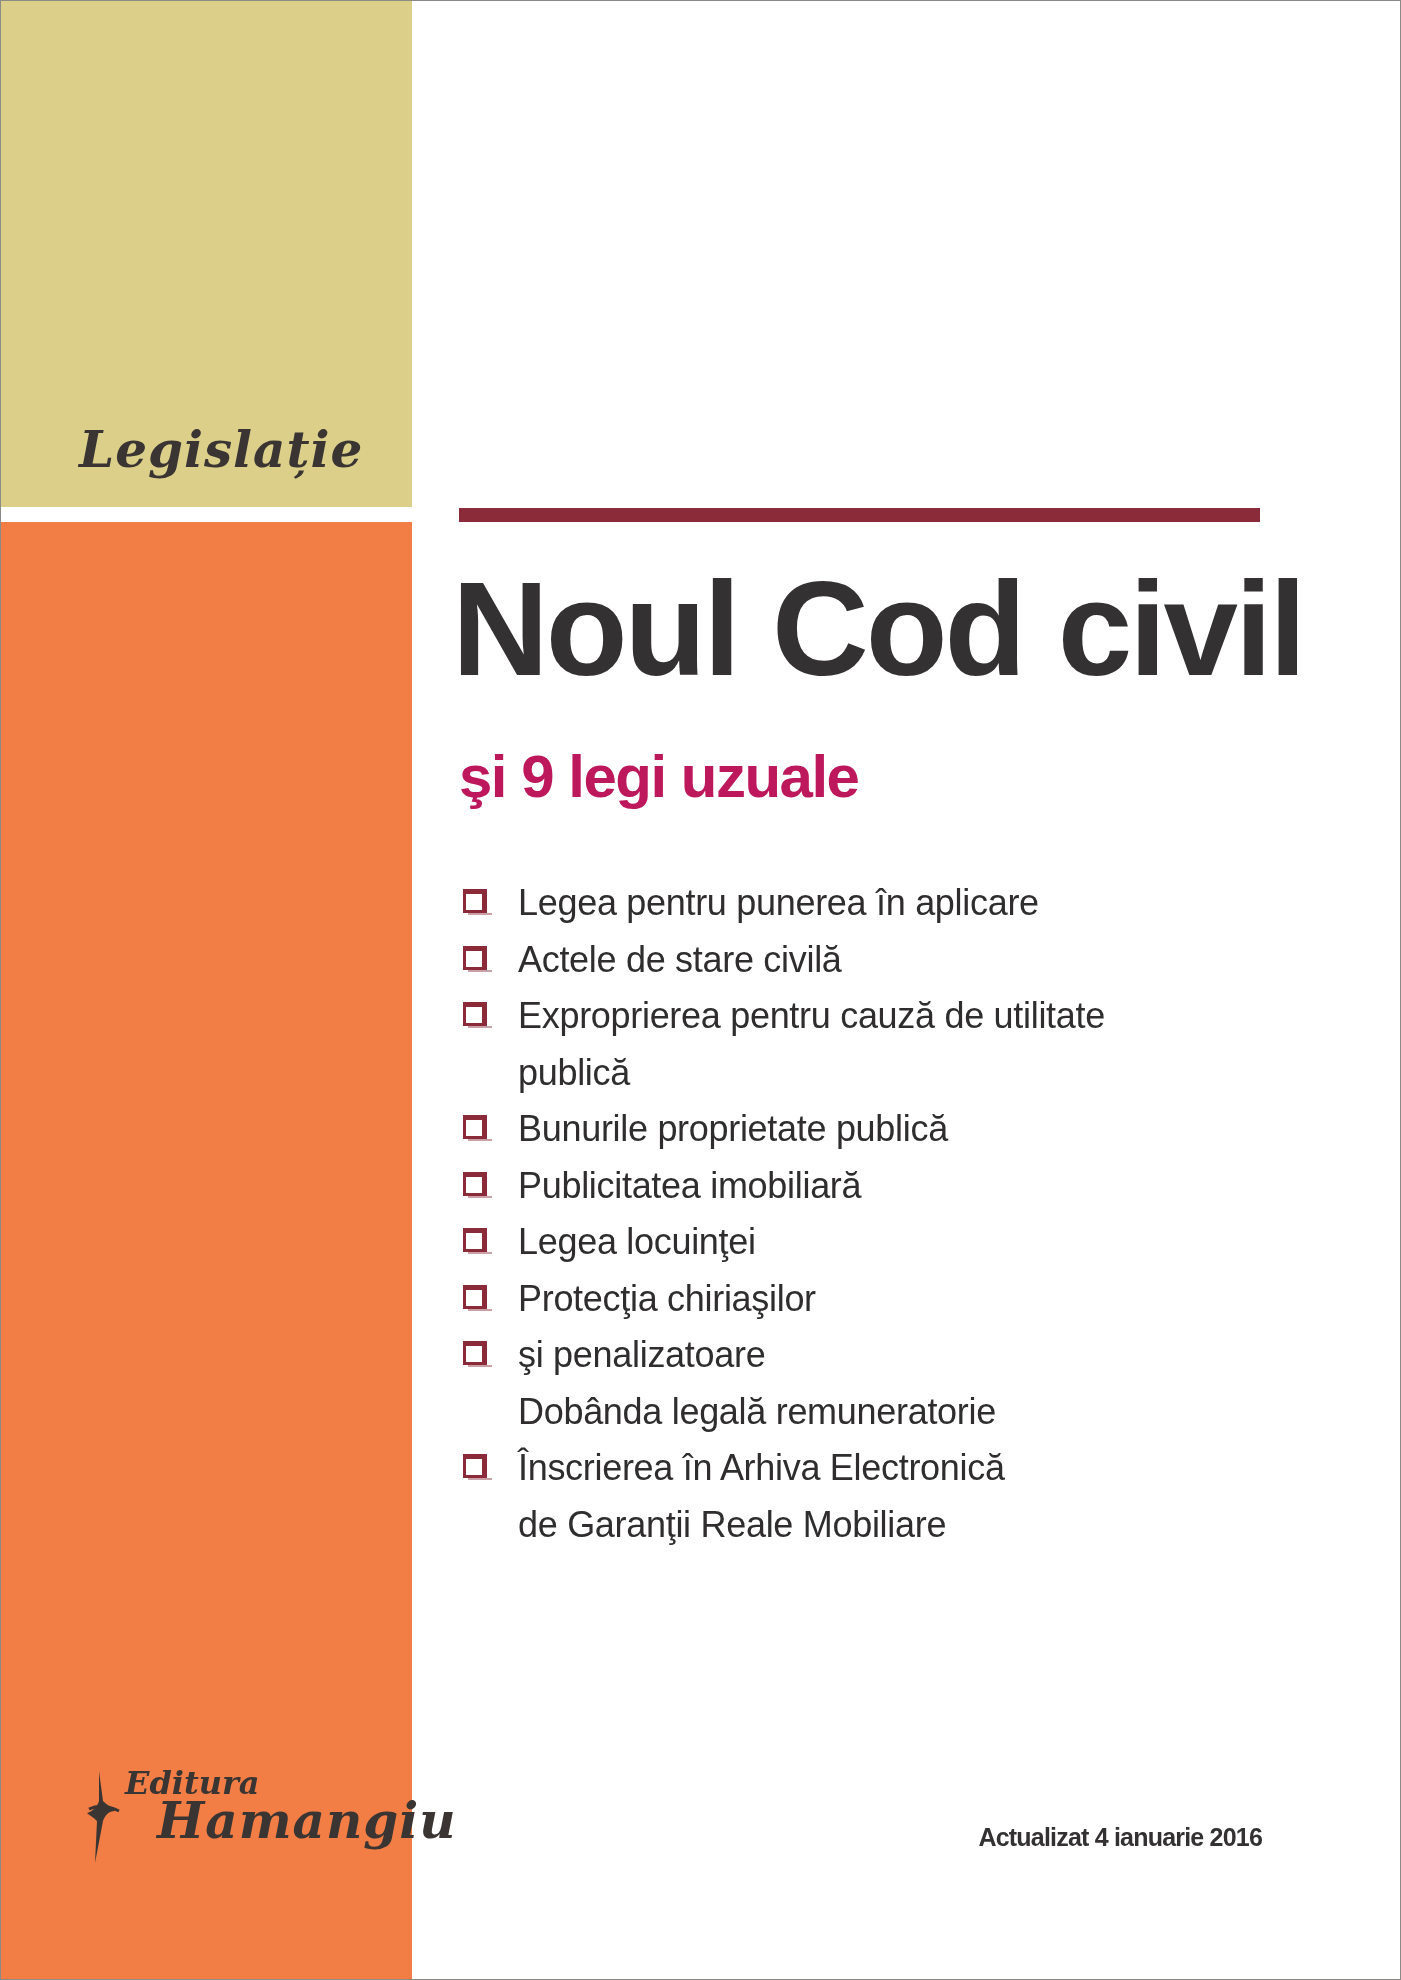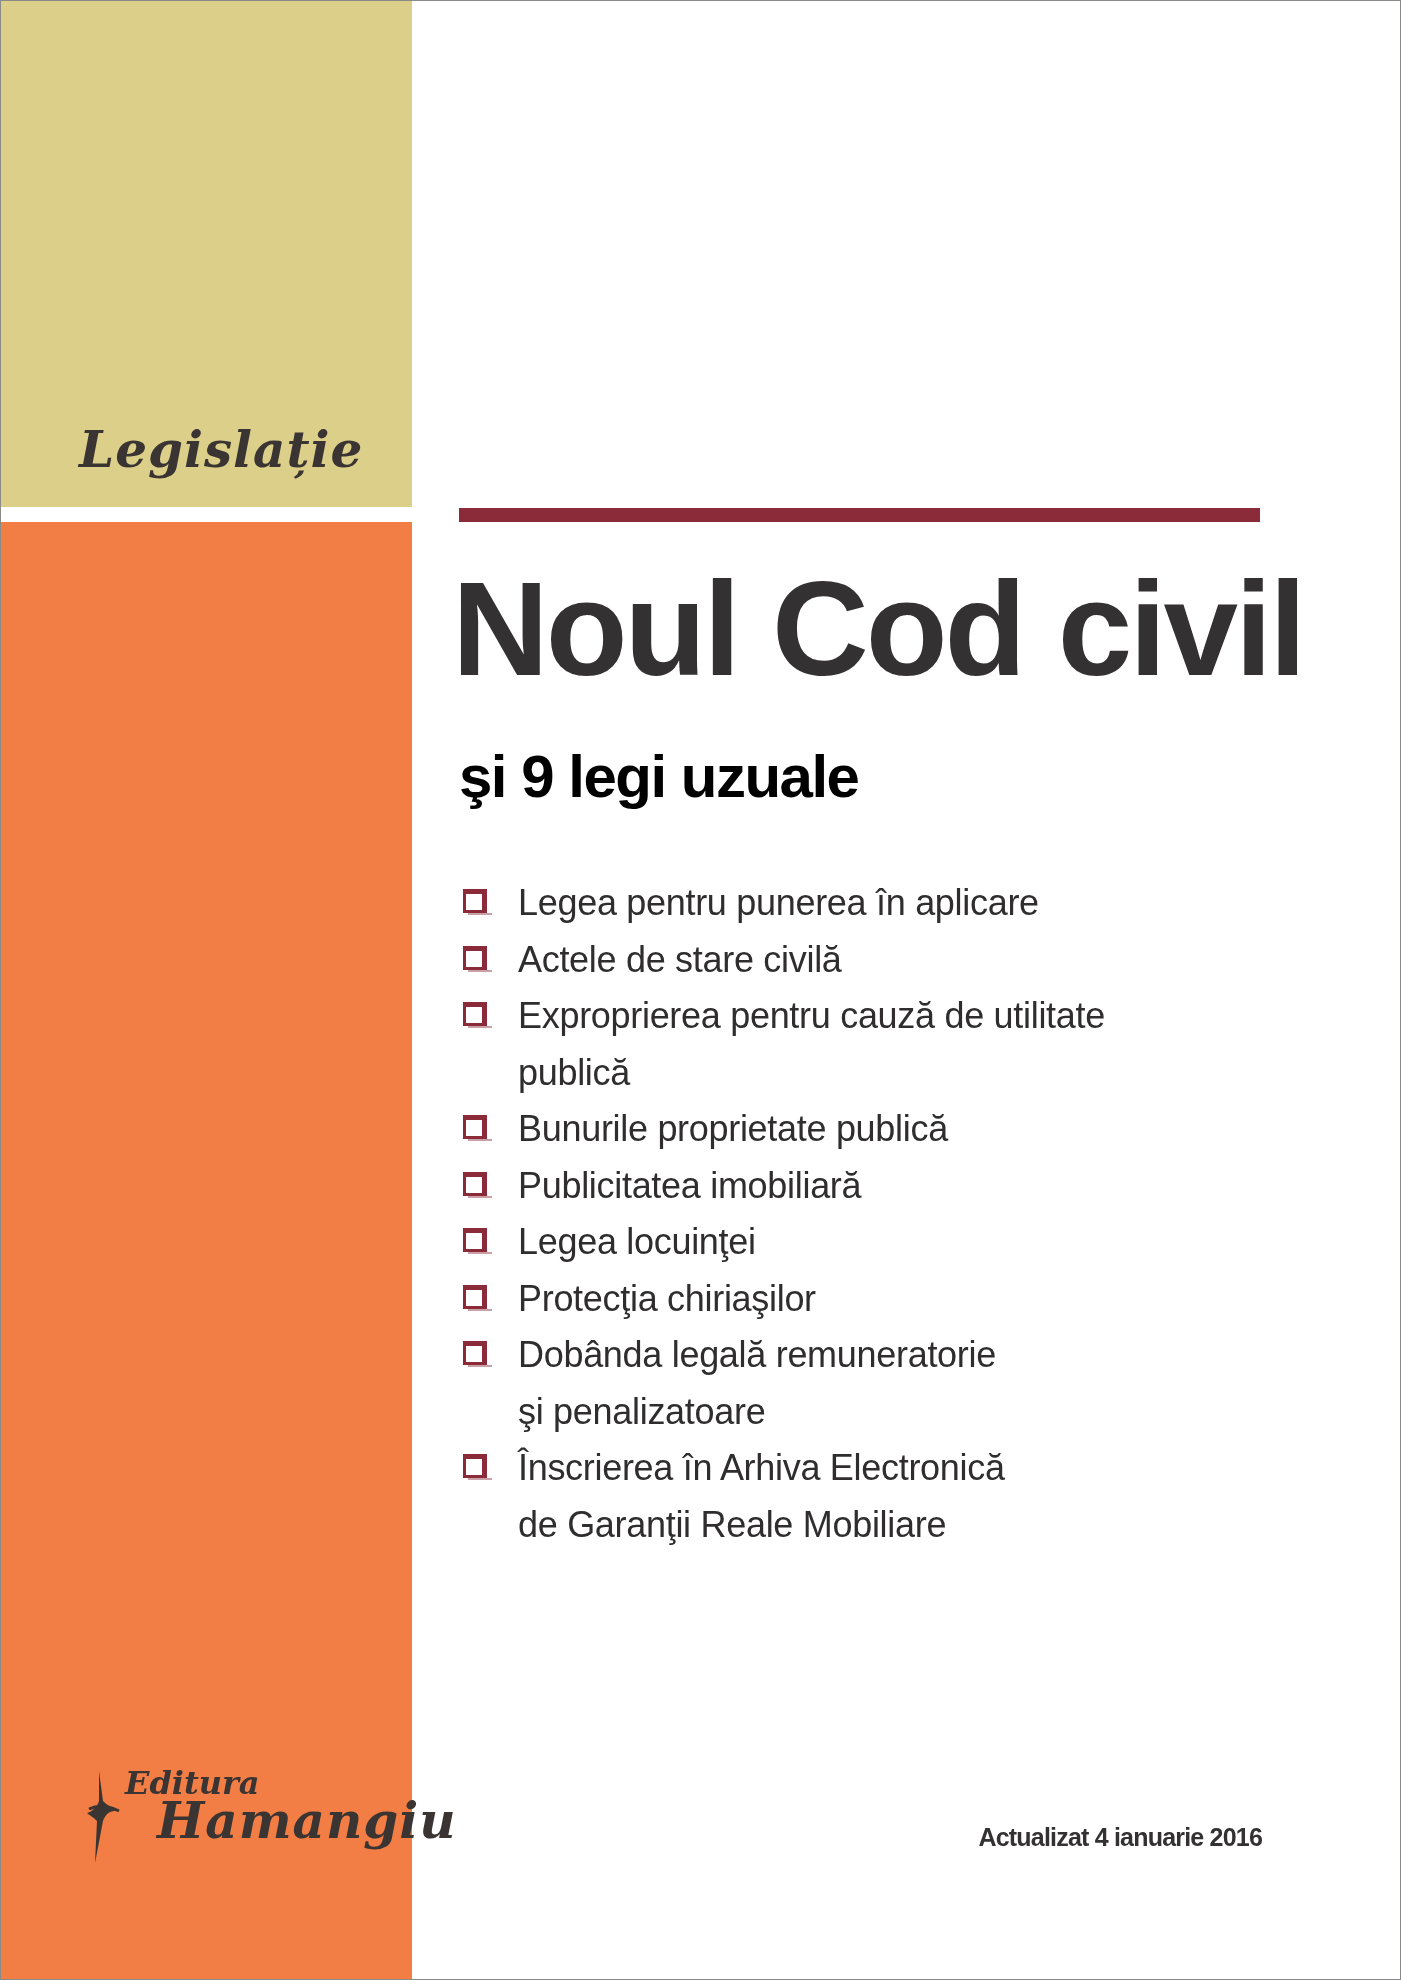--- a/index.html
+++ b/index.html
@@ -42,21 +42,21 @@
     }
     .title {
       position: absolute; left: 451px; top: 548px;
       font-family: "Liberation Sans", sans-serif; font-weight: bold;
       font-size: 134px; line-height: 160px; color: #333132;
       letter-spacing: -3px; white-space: nowrap; text-align: right;
     }
     .subtitle {
       position: absolute; left: 458px; top: 738px;
       font-family: "Liberation Sans", sans-serif; font-weight: bold;
-      font-size: 60px; line-height: 76px; color: #000000;
+      font-size: 60px; line-height: 76px; color: #be185d;
       letter-spacing: -1.5px; white-space: nowrap;
     }
     .law-list {
       position: absolute; left: 458px; top: 874px; width: 900px;
       margin: 0; padding: 0; list-style: none;
     }
     .law-item {
       position: relative; padding-left: 59px;
       font-family: "Liberation Sans", sans-serif; font-size: 36px;
       line-height: 56.5px; color: #2f2d2e; letter-spacing: -0.3px;
@@ -136,22 +136,22 @@
     <li class="law-item">
       <span class="box-icon"></span>
       <span class="law-line">Legea locuinţei</span>
     </li>
     <li class="law-item">
       <span class="box-icon"></span>
       <span class="law-line">Protecţia chiriaşilor</span>
     </li>
     <li class="law-item">
       <span class="box-icon"></span>
+      <span class="law-line">şi penalizatoare</span>
       <span class="law-line">Dobânda legală remuneratorie</span>
-      <span class="law-line">şi penalizatoare</span>
     </li>
     <li class="law-item">
       <span class="box-icon"></span>
       <span class="law-line">Înscrierea în Arhiva Electronică</span>
       <span class="law-line">de Garanţii Reale Mobiliare</span>
     </li>
   </ul>
 
   <div class="logo">
     <svg class="logo-nib" viewBox="0 0 36 92">

